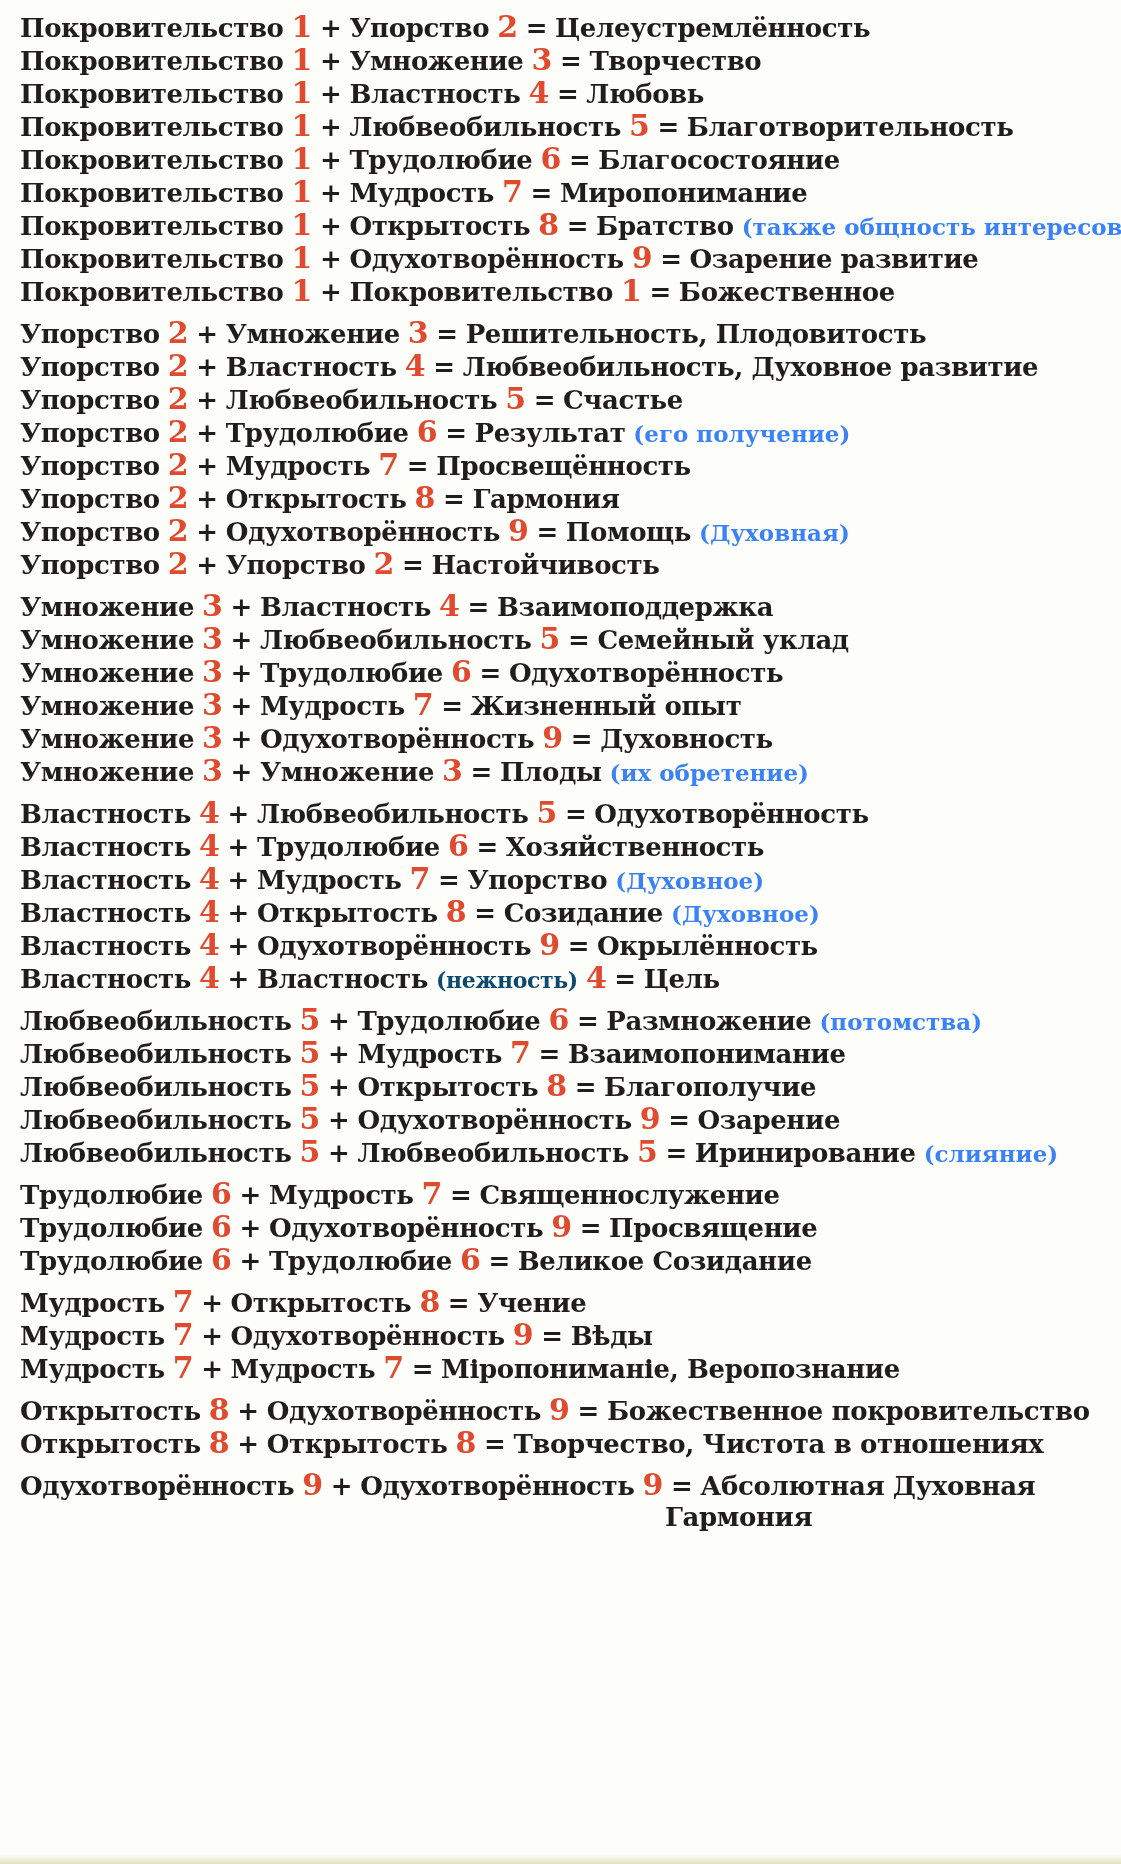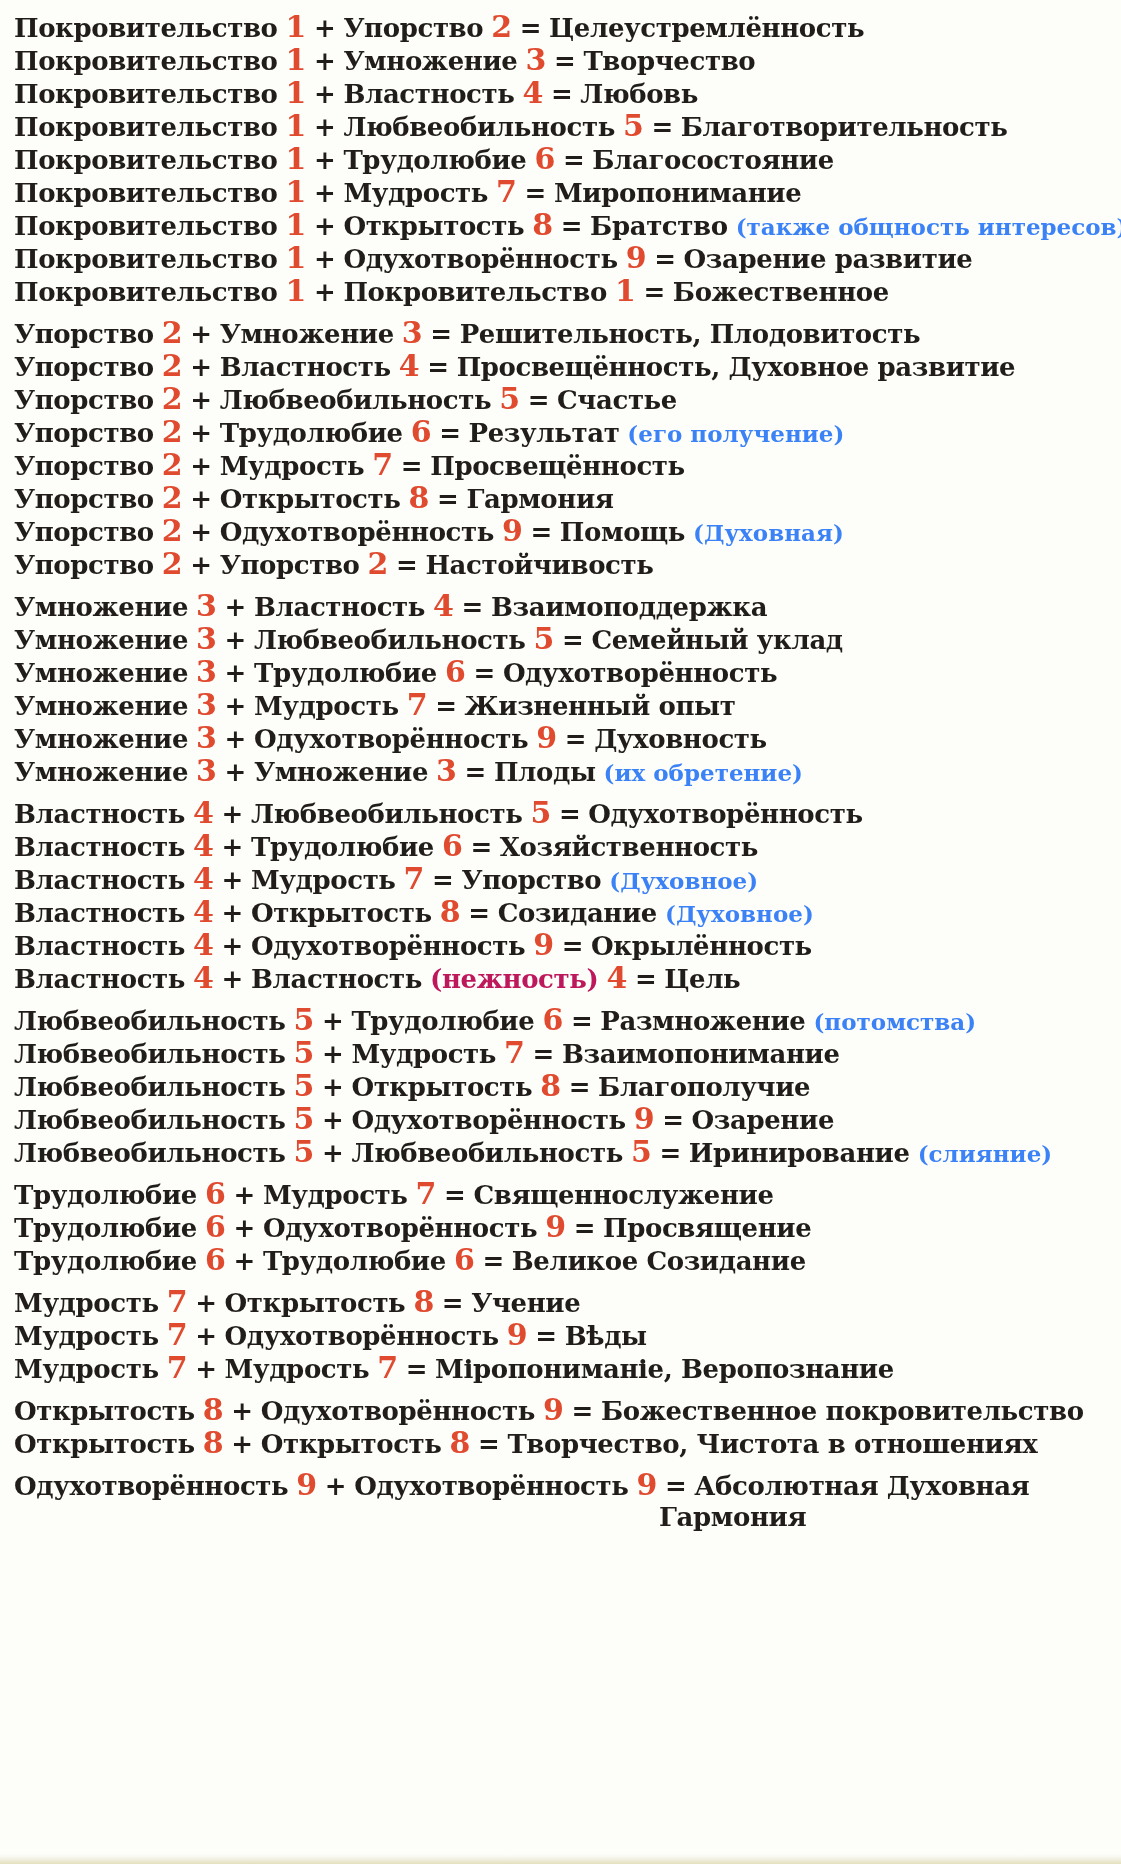--- a/index.html
+++ b/index.html
@@ -8,21 +8,21 @@
   }
   body {
     width: 1121px;
     height: 1864px;
     background: #fdfdfa;
     overflow: hidden;
     position: relative;
     font-family: "DejaVu Serif", serif;
   }
   .page {
-    padding: 10px 6px 0 14px;
+    padding: 10px 6px 0 20px;
   }
   .group {
     margin-bottom: 9px;
   }
   .row {
     line-height: 33px;
     height: 33px;
     white-space: nowrap;
     font-size: 26px;
     font-weight: 700;
@@ -44,22 +44,22 @@
     font-weight: 700;
   }
   .note {
     font-weight: 700;
     font-size: 23px;
     letter-spacing: 0;
     color: #3b82f6;
   }
   .note2 {
     font-weight: 700;
-    font-size: 26px;
-    color: #be185d;
+    font-size: 22px;
+    color: #0c4a6e;
   }
   .cont {
     padding-left: 645px;
   }
   .scan-edge {
     position: absolute;
     left: 0;
     bottom: 0;
     width: 100%;
     height: 10px;
@@ -76,21 +76,21 @@
       <div class="row"><span class="term">Покровительство</span><span class="num">1</span><span class="op">+</span><span class="term">Властность</span><span class="num">4</span><span class="op">=</span><span class="result">Любовь</span></div>
       <div class="row"><span class="term">Покровительство</span><span class="num">1</span><span class="op">+</span><span class="term">Любвеобильность</span><span class="num">5</span><span class="op">=</span><span class="result">Благотворительность</span></div>
       <div class="row"><span class="term">Покровительство</span><span class="num">1</span><span class="op">+</span><span class="term">Трудолюбие</span><span class="num">6</span><span class="op">=</span><span class="result">Благосостояние</span></div>
       <div class="row"><span class="term">Покровительство</span><span class="num">1</span><span class="op">+</span><span class="term">Мудрость</span><span class="num">7</span><span class="op">=</span><span class="result">Миропонимание</span></div>
       <div class="row"><span class="term">Покровительство</span><span class="num">1</span><span class="op">+</span><span class="term">Открытость</span><span class="num">8</span><span class="op">=</span><span class="result">Братство</span><span class="note">(также общность интересов)</span></div>
       <div class="row"><span class="term">Покровительство</span><span class="num">1</span><span class="op">+</span><span class="term">Одухотворённость</span><span class="num">9</span><span class="op">=</span><span class="result">Озарение развитие</span></div>
       <div class="row"><span class="term">Покровительство</span><span class="num">1</span><span class="op">+</span><span class="term">Покровительство</span><span class="num">1</span><span class="op">=</span><span class="result">Божественное</span></div>
     </div>
     <div class="group">
       <div class="row"><span class="term">Упорство</span><span class="num">2</span><span class="op">+</span><span class="term">Умножение</span><span class="num">3</span><span class="op">=</span><span class="result">Решительность, Плодовитость</span></div>
-      <div class="row"><span class="term">Упорство</span><span class="num">2</span><span class="op">+</span><span class="term">Властность</span><span class="num">4</span><span class="op">=</span><span class="result">Просвещённость, Духовное развитие</span></div>
+      <div class="row"><span class="term">Упорство</span><span class="num">2</span><span class="op">+</span><span class="term">Властность</span><span class="num">4</span><span class="op">=</span><span class="result">Любвеобильность, Духовное развитие</span></div>
       <div class="row"><span class="term">Упорство</span><span class="num">2</span><span class="op">+</span><span class="term">Любвеобильность</span><span class="num">5</span><span class="op">=</span><span class="result">Счастье</span></div>
       <div class="row"><span class="term">Упорство</span><span class="num">2</span><span class="op">+</span><span class="term">Трудолюбие</span><span class="num">6</span><span class="op">=</span><span class="result">Результат</span><span class="note">(его получение)</span></div>
       <div class="row"><span class="term">Упорство</span><span class="num">2</span><span class="op">+</span><span class="term">Мудрость</span><span class="num">7</span><span class="op">=</span><span class="result">Просвещённость</span></div>
       <div class="row"><span class="term">Упорство</span><span class="num">2</span><span class="op">+</span><span class="term">Открытость</span><span class="num">8</span><span class="op">=</span><span class="result">Гармония</span></div>
       <div class="row"><span class="term">Упорство</span><span class="num">2</span><span class="op">+</span><span class="term">Одухотворённость</span><span class="num">9</span><span class="op">=</span><span class="result">Помощь</span><span class="note">(Духовная)</span></div>
       <div class="row"><span class="term">Упорство</span><span class="num">2</span><span class="op">+</span><span class="term">Упорство</span><span class="num">2</span><span class="op">=</span><span class="result">Настойчивость</span></div>
     </div>
     <div class="group">
       <div class="row"><span class="term">Умножение</span><span class="num">3</span><span class="op">+</span><span class="term">Властность</span><span class="num">4</span><span class="op">=</span><span class="result">Взаимоподдержка</span></div>
       <div class="row"><span class="term">Умножение</span><span class="num">3</span><span class="op">+</span><span class="term">Любвеобильность</span><span class="num">5</span><span class="op">=</span><span class="result">Семейный уклад</span></div>

